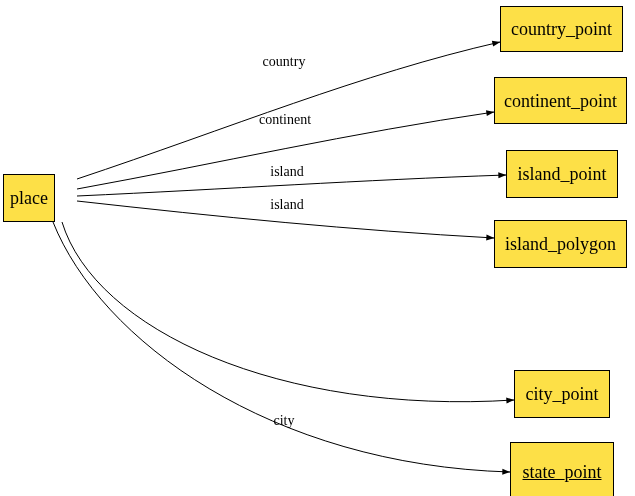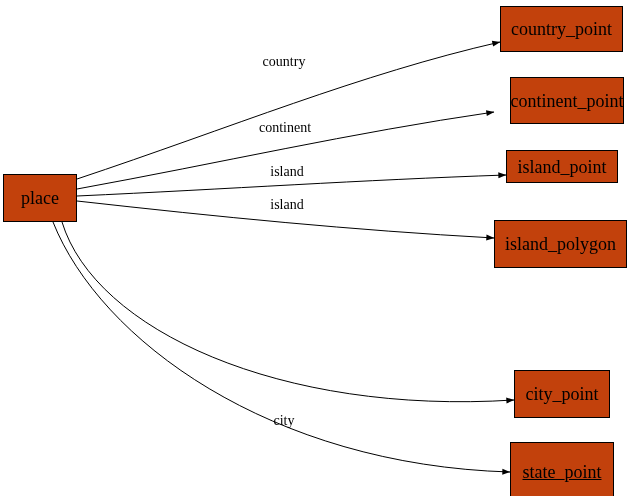--- a/index.html
+++ b/index.html
@@ -25,21 +25,21 @@
   }
   .edges-layer path.edge {
     fill: none;
     stroke: #000000;
     stroke-width: 1;
   }
   .node {
     position: absolute;
     box-sizing: border-box;
     border: 1px solid #000000;
-    background: #c2410c;
+    background: #fde047;
     display: flex;
     align-items: center;
     justify-content: center;
     font-size: 18px;
     line-height: 1;
     white-space: nowrap;
   }
   .edge-label {
     position: absolute;
     transform: translate(-50%, -50%);
@@ -61,51 +61,51 @@
       </marker>
     </defs>
     <path class="edge" d="M77,179 C230,128 360,74 500,42" marker-end="url(#arrowhead)"></path>
     <path class="edge" d="M77,189 C220,163 350,133 494,112" marker-end="url(#arrowhead)"></path>
     <path class="edge" d="M77,196 C230,189 360,180 506,175" marker-end="url(#arrowhead)"></path>
     <path class="edge" d="M77,201 C220,217 350,230 494,238" marker-end="url(#arrowhead)"></path>
     <path class="edge" d="M62,222 C95,330 280,415 514,400" marker-end="url(#arrowhead)"></path>
     <path class="edge" d="M53,222 C100,340 270,465 510,472" marker-end="url(#arrowhead)"></path>
   </svg>
 
-  <div class="node" style="left:3px; top:174px; width:74px; height:48px;">
+  <div class="node" style="left:3px; top:174px; width:52px; height:48px;">
     <span>place</span>
   </div>
 
   <div class="node" style="left:500px; top:6px; width:123px; height:46px;">
     <span>country_point</span>
   </div>
 
-  <div class="node" style="left:510px; top:77px; width:114px; height:47px;">
+  <div class="node" style="left:494px; top:77px; width:133px; height:47px;">
     <span>continent_point</span>
   </div>
 
-  <div class="node" style="left:506px; top:150px; width:112px; height:33px;">
+  <div class="node" style="left:506px; top:150px; width:112px; height:48px;">
     <span>island_point</span>
   </div>
 
   <div class="node" style="left:494px; top:220px; width:133px; height:48px;">
     <span>island_polygon</span>
   </div>
 
   <div class="node" style="left:514px; top:370px; width:96px; height:48px;">
     <span>city_point</span>
   </div>
 
   <div class="node" style="left:510px; top:442px; width:104px; height:60px;text-decoration:underline;">
     <span>state_point</span>
   </div>
 
   <div class="edge-label" style="left:284px; top:62px;">country</div>
 
-  <div class="edge-label" style="left:285px; top:128px;">continent</div>
+  <div class="edge-label" style="left:285px; top:120px;">continent</div>
 
   <div class="edge-label" style="left:287px; top:172px;">island</div>
 
   <div class="edge-label" style="left:287px; top:205px;">island</div>
 
 
   <div class="edge-label" style="left:284px; top:421px;">city</div>
 
 </div>
 

